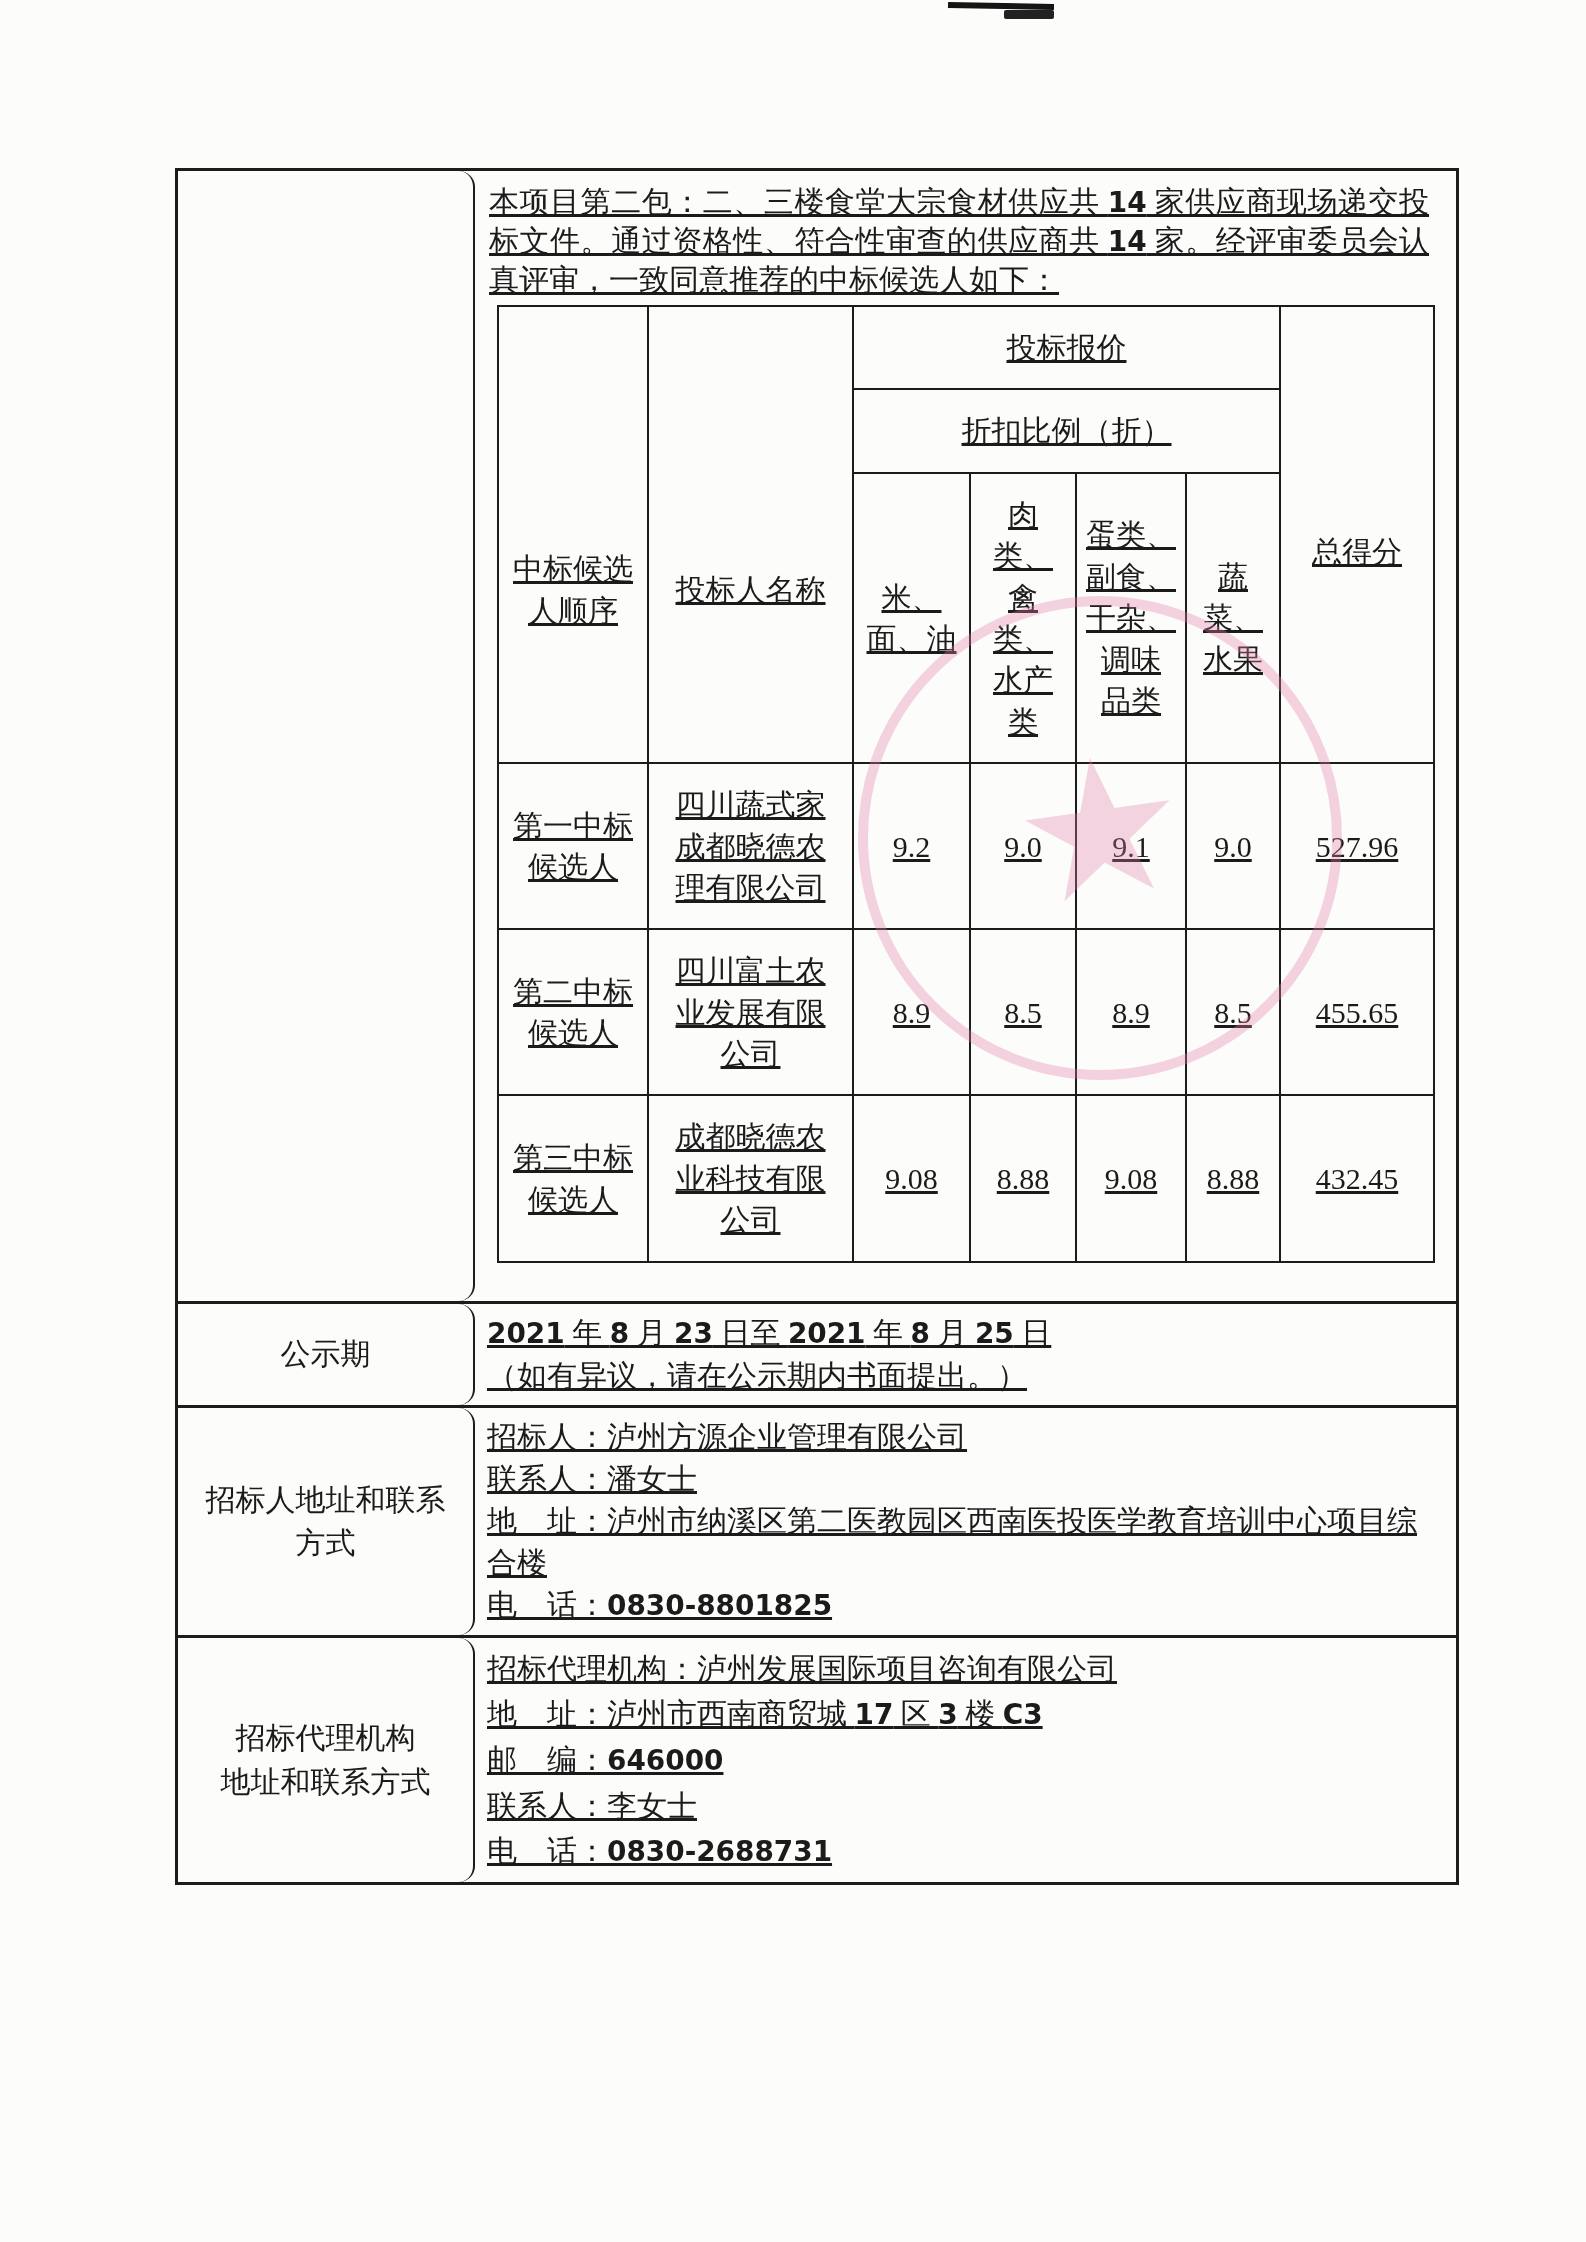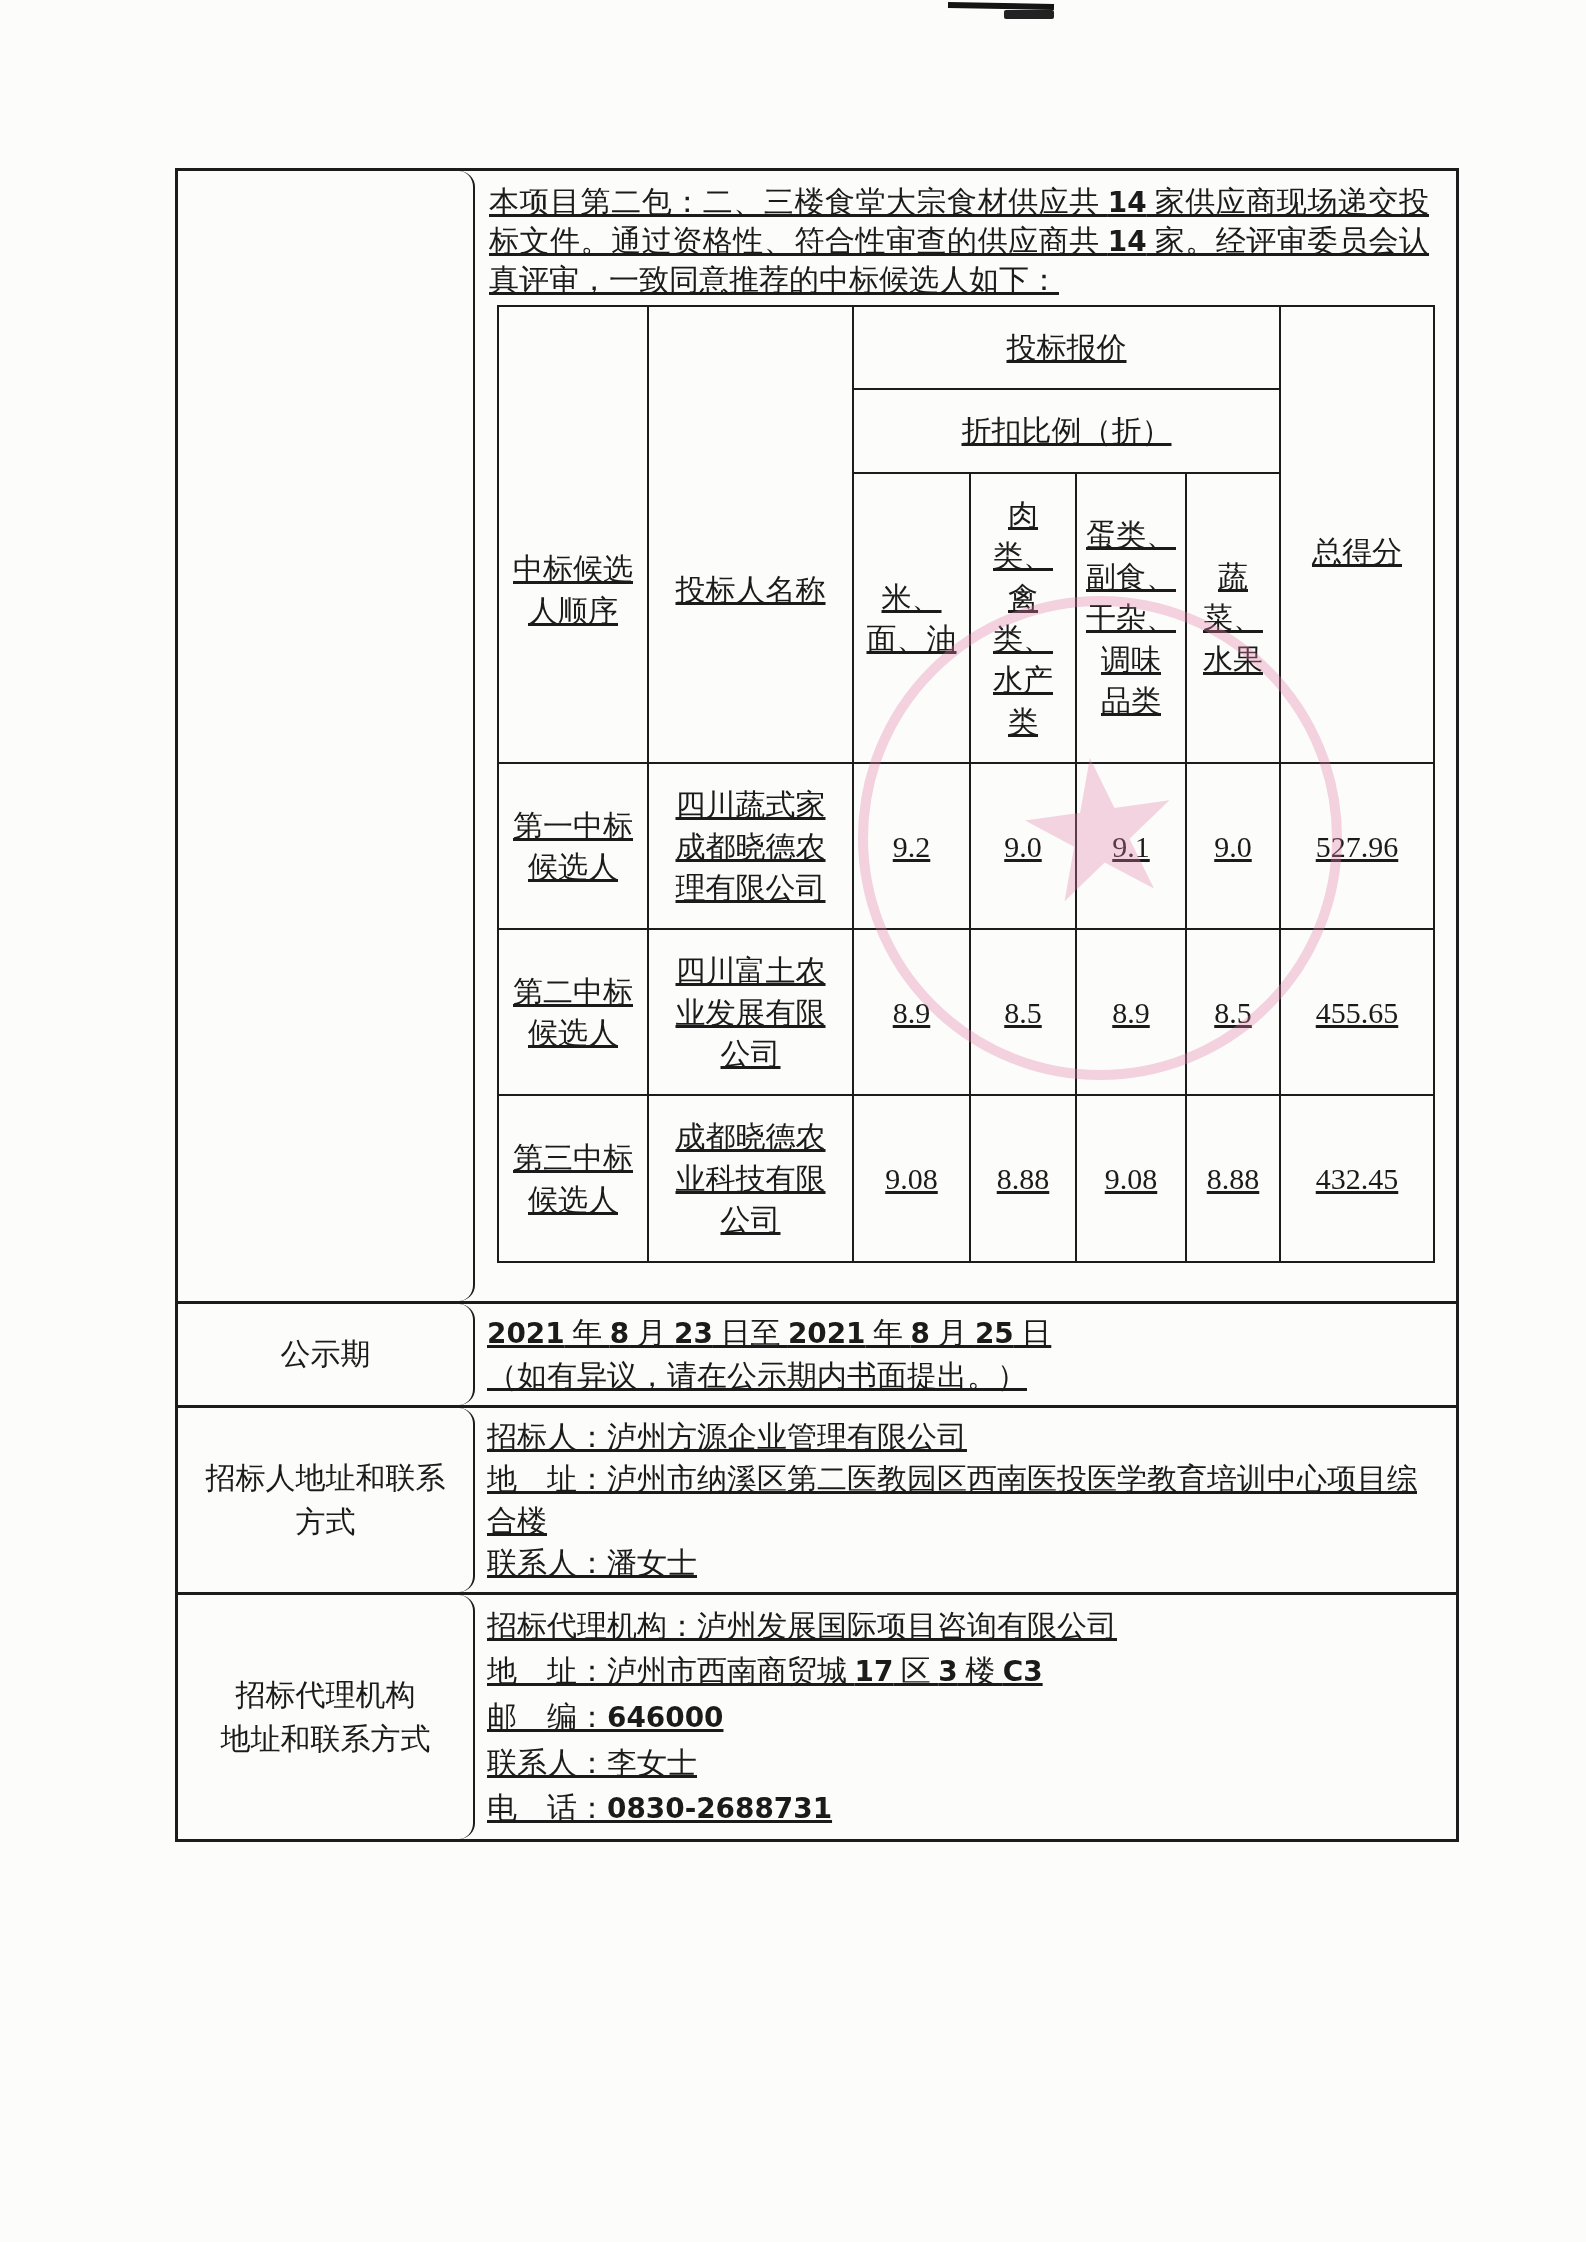--- a/index.html
+++ b/index.html
@@ -183,22 +183,23 @@
         <div class="cline"><span class="num">2021</span><span> 年 </span><span class="num">8</span><span> 月 </span><span class="num">23</span><span> 日至 </span><span class="num">2021</span><span> 年 </span><span class="num">8</span><span> 月 </span><span class="num">25</span><span> 日</span></div>
         <div class="cline">（如有异议，请在公示期内书面提出。）</div>
       </div>
     </div>
 
     <div class="orow r3">
       <div class="olabel">招标人地址和联系
 方式</div>
       <div class="ocontent">
         <div class="cline"><span>招标人：泸州方源企业管理有限公司</span></div>
+        <div class="cline"><span>联系人：潘女士</span></div>
         <div class="cline"><span>地　址：泸州市纳溪区第二医教园区西南医投医学教育培训中心项目综合楼</span></div>
-        <div class="cline"><span>联系人：潘女士</span></div>
+        <div class="cline"><span>电　话：</span><span class="num">0830-8801825</span></div>
       </div>
     </div>
 
     <div class="orow r4">
       <div class="olabel">招标代理机构
 地址和联系方式</div>
       <div class="ocontent">
         <div class="cline"><span>招标代理机构：泸州发展国际项目咨询有限公司</span></div>
         <div class="cline"><span>地　址：泸州市西南商贸城 </span><span class="num">17</span><span> 区 </span><span class="num">3</span><span> 楼 </span><span class="num">C3</span></div>
         <div class="cline"><span>邮　编：</span><span class="num">646000</span></div>

